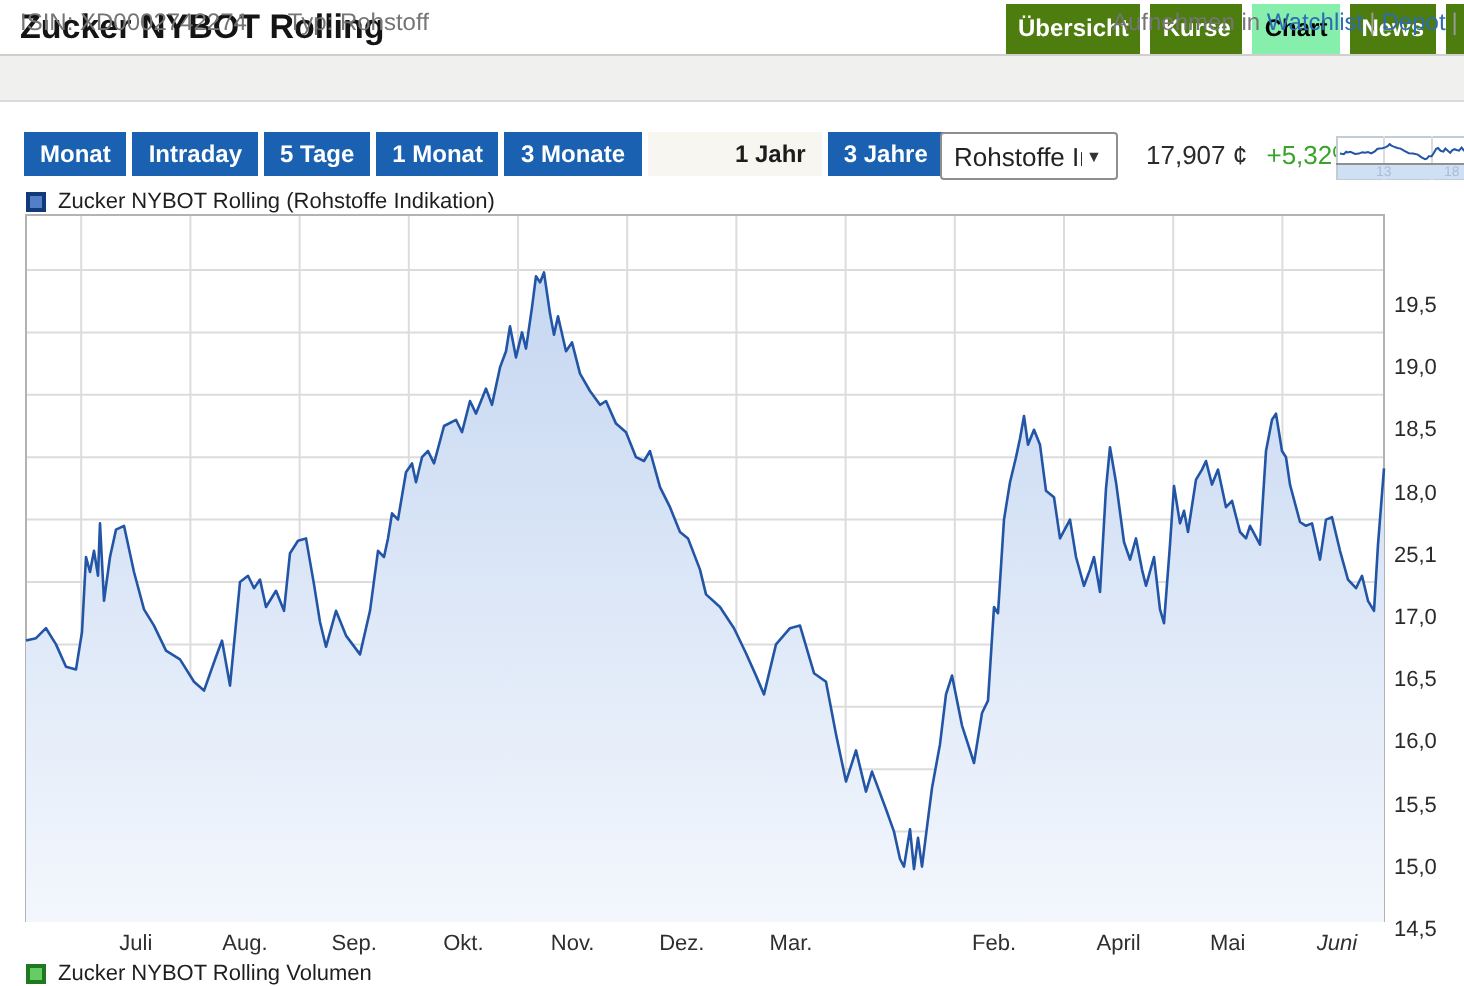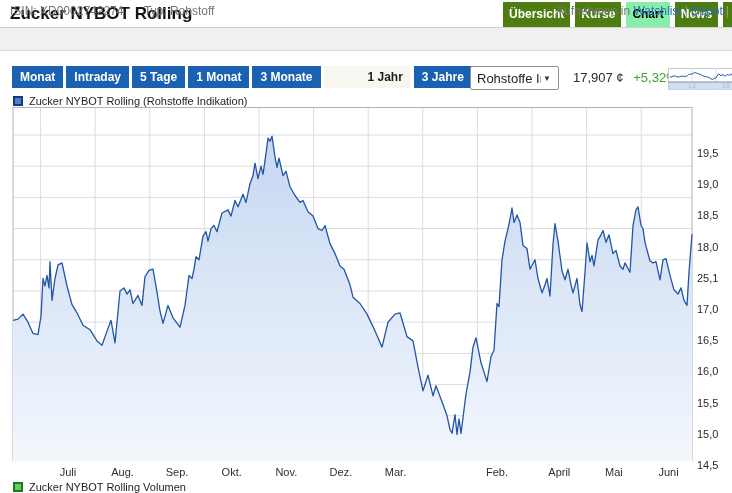--- a/index.html
+++ b/index.html
@@ -157,21 +157,21 @@
         <div class="xlab" style="left: 122.5px;">Aug.</div>
         <div class="xlab" style="left: 177.1px;">Sep.</div>
         <div class="xlab" style="left: 231.7px;">Okt.</div>
         <div class="xlab" style="left: 286.3px;">Nov.</div>
         <div class="xlab" style="left: 340.9px;">Dez.</div>
         <div class="xlab" style="left: 395.5px;">Mar.</div>
         <div class="xlab" style="left: 473px; margin-left: 24px;">Feb.</div>
         <div class="xlab" style="left: 485px; margin-top: 33px;">März</div>
         <div class="xlab" style="left: 559.3px;">April</div>
         <div class="xlab" style="left: 613.9px;">Mai</div>
-        <div class="xlab" style="left: 668.5px;">Juni</div>
+        <div class="xlab" style="left: 668.5px; font-style: italic;">Juni</div>
       </div>
   </div>
 
   <div class="legend" style="top:481px;">
     <span class="lg-sq vol"></span>
     <span>Zucker NYBOT Rolling Volumen</span>
   </div>
 
 </div>
 

